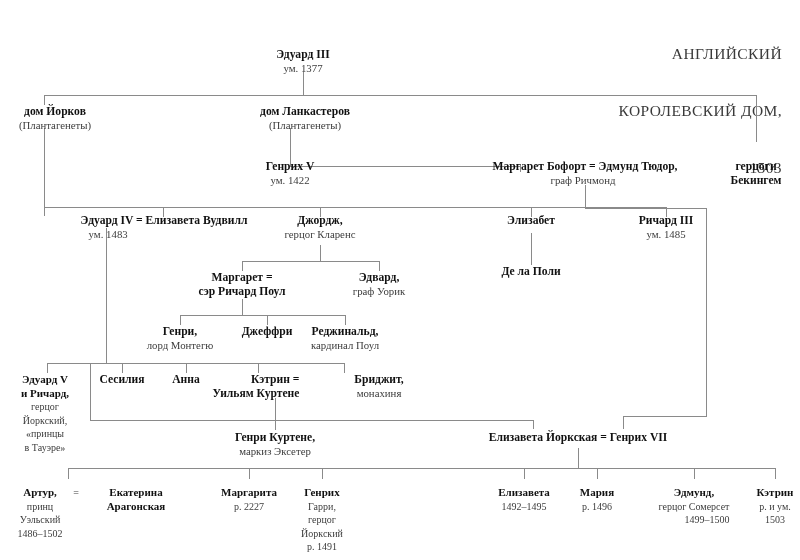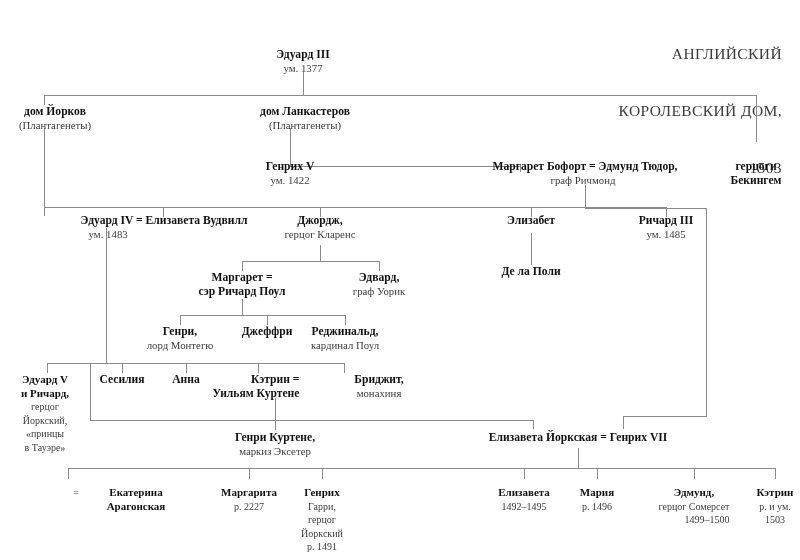--- a/index.html
+++ b/index.html
@@ -231,20 +231,26 @@
 
   <div class="node" style="left:275px;top:431px;">
     <span class="nm">Генри Куртене,</span>
     <span class="sub">маркиз Эксетер</span>
   </div>
 
   <div class="node" style="left:578px;top:431px;">
     <span class="nm">Елизавета Йоркская = Генрих VII</span>
   </div>
 
+  <div class="node small" style="left:40px;top:486px;">
+    <span class="nm">Артур,</span>
+    <span class="sub">принц</span>
+    <span class="sub">Уэльский</span>
+    <span class="sub">1486–1502</span>
+  </div>
 
   <div class="node small" style="left:76px;top:486px;">
     <span class="sub">=</span>
   </div>
 
   <div class="node small" style="left:136px;top:486px;">
     <span class="nm">Екатерина</span>
     <span class="nm">Арагонская</span>
   </div>
 

